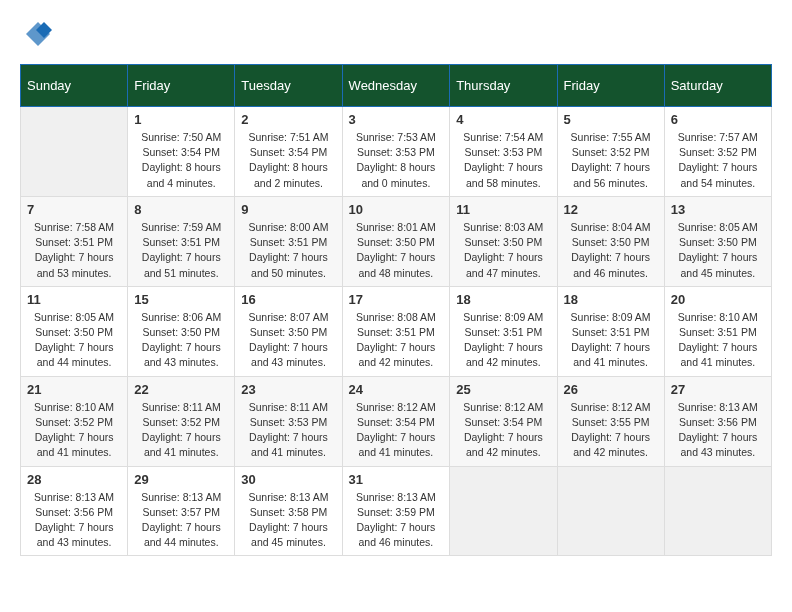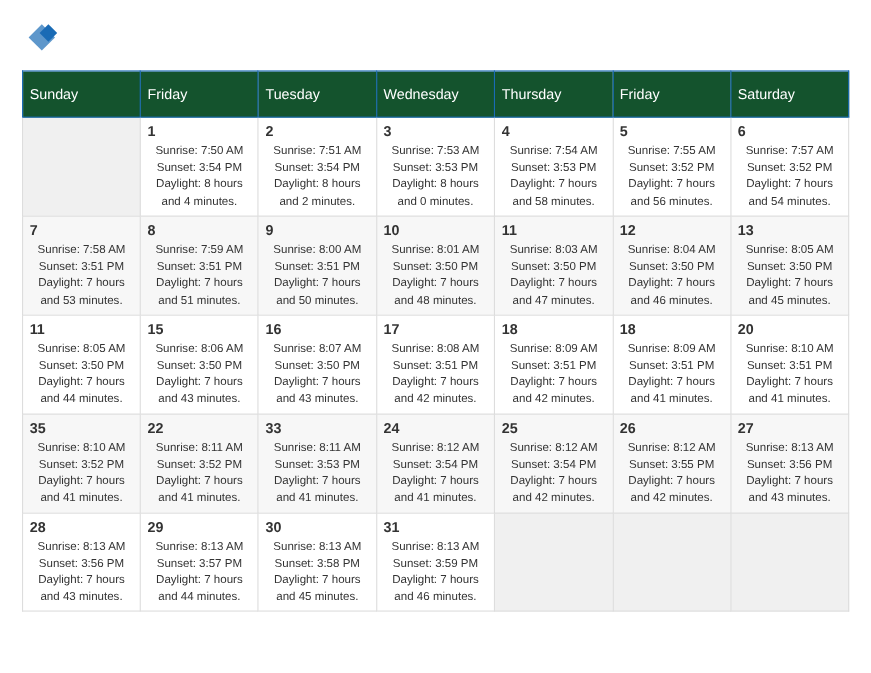--- a/index.html
+++ b/index.html
@@ -210,29 +210,29 @@
           <span class="day-number">18</span>
           <div class="day-info">Sunrise: 8:09 AM<br>Sunset: 3:51 PM<br>Daylight: 7 hours<br>and 41 minutes.</div>
         </td>
         <td>
           <span class="day-number">20</span>
           <div class="day-info">Sunrise: 8:10 AM<br>Sunset: 3:51 PM<br>Daylight: 7 hours<br>and 41 minutes.</div>
         </td>
       </tr>
       <tr>
         <td>
-          <span class="day-number">35</span>
+          <span class="day-number">21</span>
           <div class="day-info">Sunrise: 8:10 AM<br>Sunset: 3:52 PM<br>Daylight: 7 hours<br>and 41 minutes.</div>
         </td>
         <td>
           <span class="day-number">22</span>
           <div class="day-info">Sunrise: 8:11 AM<br>Sunset: 3:52 PM<br>Daylight: 7 hours<br>and 41 minutes.</div>
         </td>
         <td>
-          <span class="day-number">33</span>
+          <span class="day-number">23</span>
           <div class="day-info">Sunrise: 8:11 AM<br>Sunset: 3:53 PM<br>Daylight: 7 hours<br>and 41 minutes.</div>
         </td>
         <td>
           <span class="day-number">24</span>
           <div class="day-info">Sunrise: 8:12 AM<br>Sunset: 3:54 PM<br>Daylight: 7 hours<br>and 41 minutes.</div>
         </td>
         <td>
           <span class="day-number">25</span>
           <div class="day-info">Sunrise: 8:12 AM<br>Sunset: 3:54 PM<br>Daylight: 7 hours<br>and 42 minutes.</div>
         </td>

